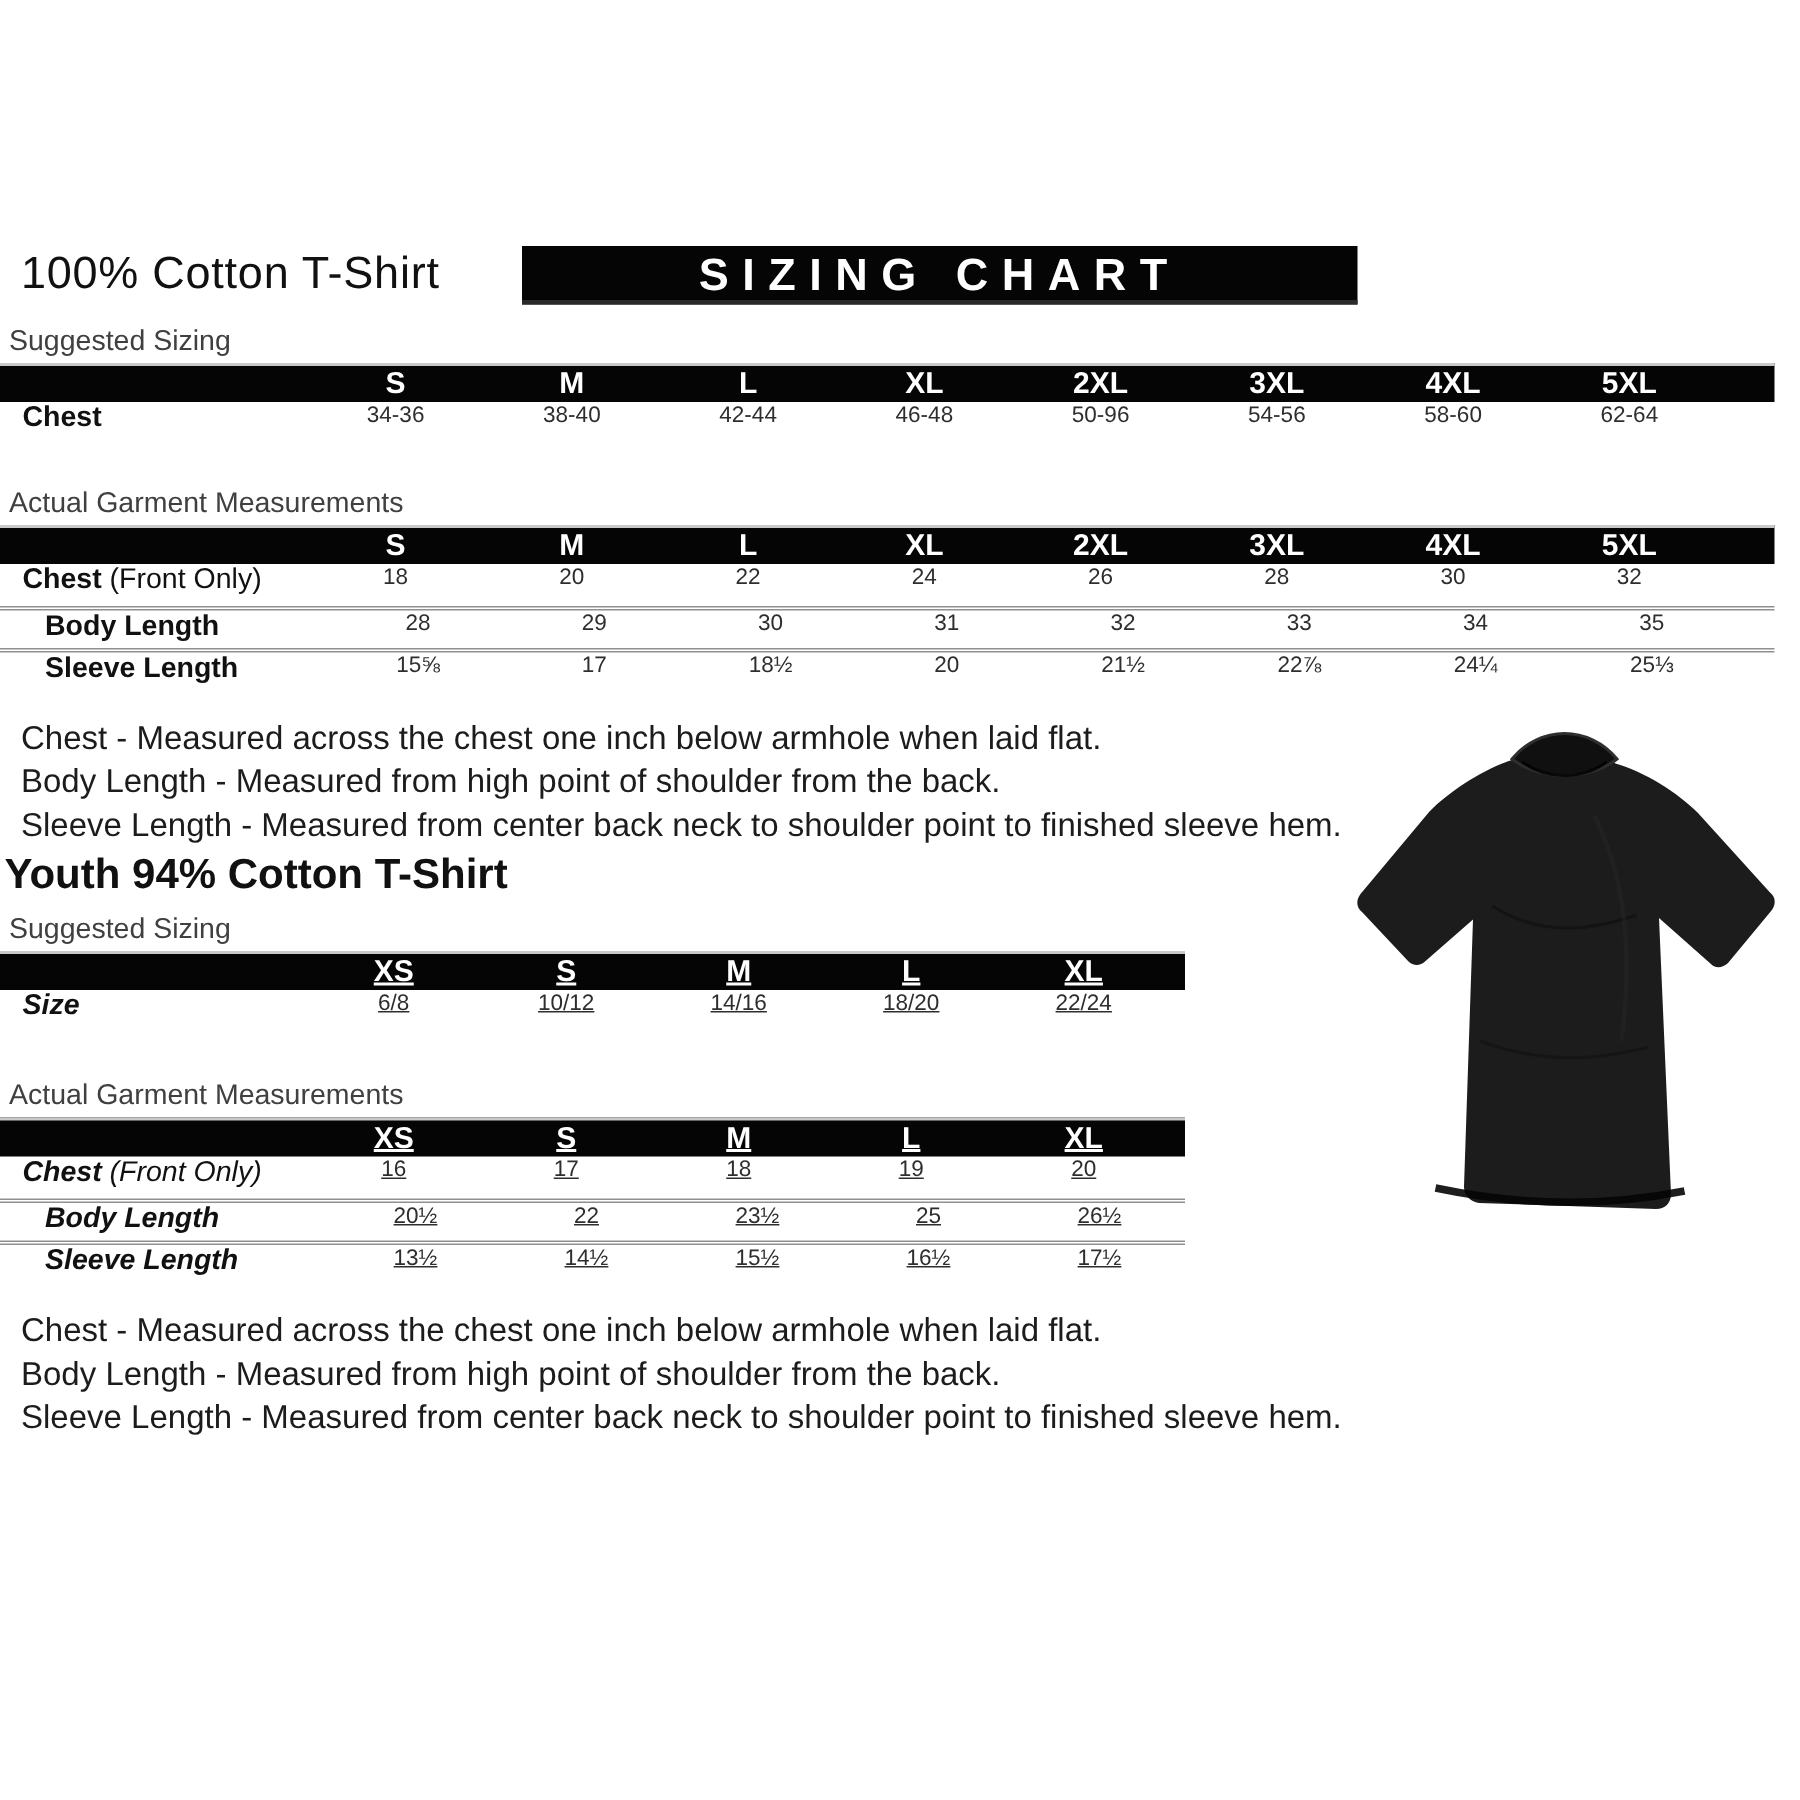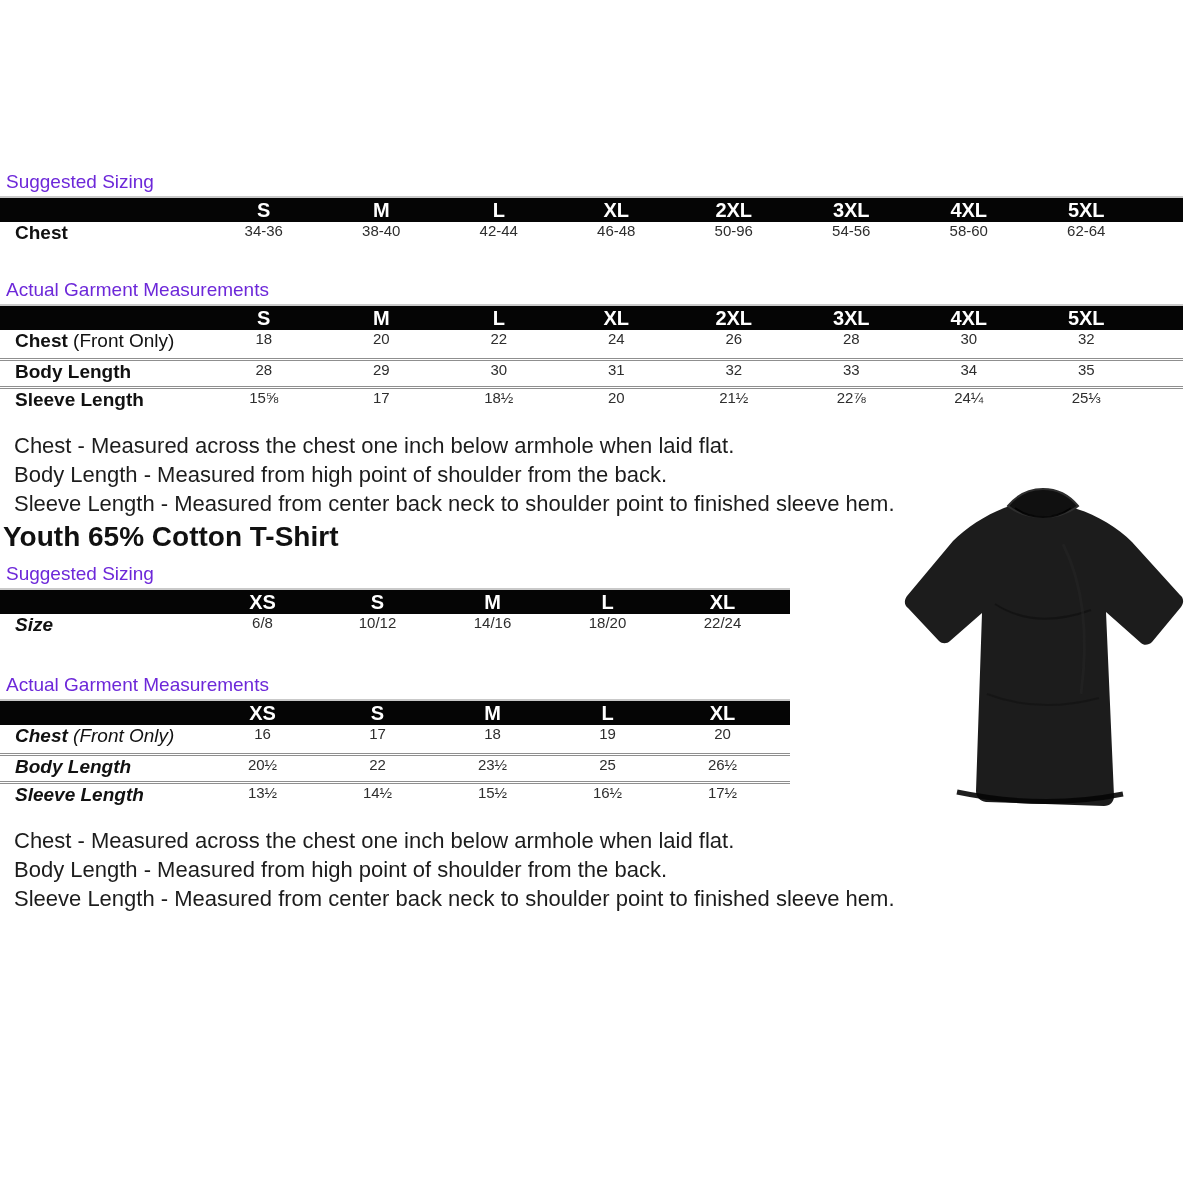--- a/index.html
+++ b/index.html
@@ -18,64 +18,68 @@
   .header-row { display: flex; align-items: flex-start; padding-left: 14px; height: 46px; }
   .main-title { font-size: 30px; font-weight: 400; letter-spacing: 0.5px; color: #111; width: 330px; padding-top: 2px; }
   .banner {
     width: 557px; height: 39px; background: #050505; color: #ffffff;
     font-size: 30px; font-weight: 700; letter-spacing: 9px;
     text-align: center; line-height: 39px; margin-left: 4px;
     border-bottom: 3px solid #2a2a2a;
   }
 
   
-  .section-label { font-size: 19px; color: #6d28d9; padding-left: 6px; }
+  .section-label { font-size: 19px; color: #404040; padding-left: 6px; }
   .lbl-1 { margin-top: 7px; }
   .lbl-2 { margin-top: 27px; }
   .lbl-3 { margin-top: 8px; }
   .lbl-4 { margin-top: 30px; }
 
   
   .table { margin-top: 3px; }
   .table.adult { width: 1183px; }
   .table.youth { width: 790px; }
   .tbar {
     display: flex; background: #050505; height: 26px; align-items: center;
     border-top: 2px solid #c9c9c9;
   }
   .tbar .tlabel { flex: none; }
   .tbar .tcol {
     color: #ffffff; font-weight: 700; font-size: 20px; text-align: center;
   }
   .trow { display: flex; align-items: flex-start; }
   .table .trow { height: 30px; }
   .table.actual .trow { height: 28px; }
-  .table.actual .trow + .trow { border-top: 3px double #8f8f8f; }
+  .table.actual .trow + .trow { border-top: 3px double #8f8f8f; padding-left: 15px; }
   .tlabel { flex: none; padding-left: 15px; font-size: 19px; color: #111; }
   .tlabel b { font-weight: 700; }
   .tcell { font-size: 15px; color: #2e2e2e; text-align: center; }
   .adult .tlabel { width: 205px; }
   .adult .tcol, .adult .tcell { width: 117.5px; }
   .youth .tlabel { width: 205px; font-style: italic; }
-  .youth .tcol, .youth .tcell { width: 115px; }
+  .youth .tcol, .youth .tcell { width: 115px; text-decoration: underline; }
 
   
   .notes { margin-top: 17px; padding-left: 14px; }
   .notes .note-line { font-size: 22px; line-height: 29px; color: #1c1c1c; }
 
   .youth-title { font-size: 28px; font-weight: 700; color: #111; margin-top: 3px; padding-left: 3px; height: 34px; }
 
   
   .tshirt-wrap { position: absolute; left: 895px; top: 484px; width: 296px; height: 334px; }
 </style>
 </head>
 <body>
 
 <div class="page">
 
+  <div class="header-row">
+    <div class="main-title">100% Cotton T-Shirt</div>
+    <div class="banner">SIZING CHART</div>
+  </div>
 
   <div class="section-label lbl-1">Suggested Sizing</div>
   <div class="table adult suggested">
       <div class="tbar">
         <div class="tlabel"></div>
         <div class="tcol">S</div>
         <div class="tcol">M</div>
         <div class="tcol">L</div>
         <div class="tcol">XL</div>
         <div class="tcol">2XL</div>
@@ -143,21 +147,21 @@
         <div class="tcell">25⅓</div>
       </div>
     </div>
 
   <div class="notes">
       <div class="note-line">Chest - Measured across the chest one inch below armhole when laid flat.</div>
       <div class="note-line">Body Length - Measured from high point of shoulder from the back.</div>
       <div class="note-line">Sleeve Length - Measured from center back neck to shoulder point to finished sleeve hem.</div>
     </div>
 
-  <div class="youth-title">Youth 65% Cotton T-Shirt</div>
+  <div class="youth-title">Youth 94% Cotton T-Shirt</div>
 
   <div class="section-label lbl-3">Suggested Sizing</div>
   <div class="table youth suggested">
       <div class="tbar">
         <div class="tlabel"></div>
         <div class="tcol">XS</div>
         <div class="tcol">S</div>
         <div class="tcol">M</div>
         <div class="tcol">L</div>
         <div class="tcol">XL</div>

